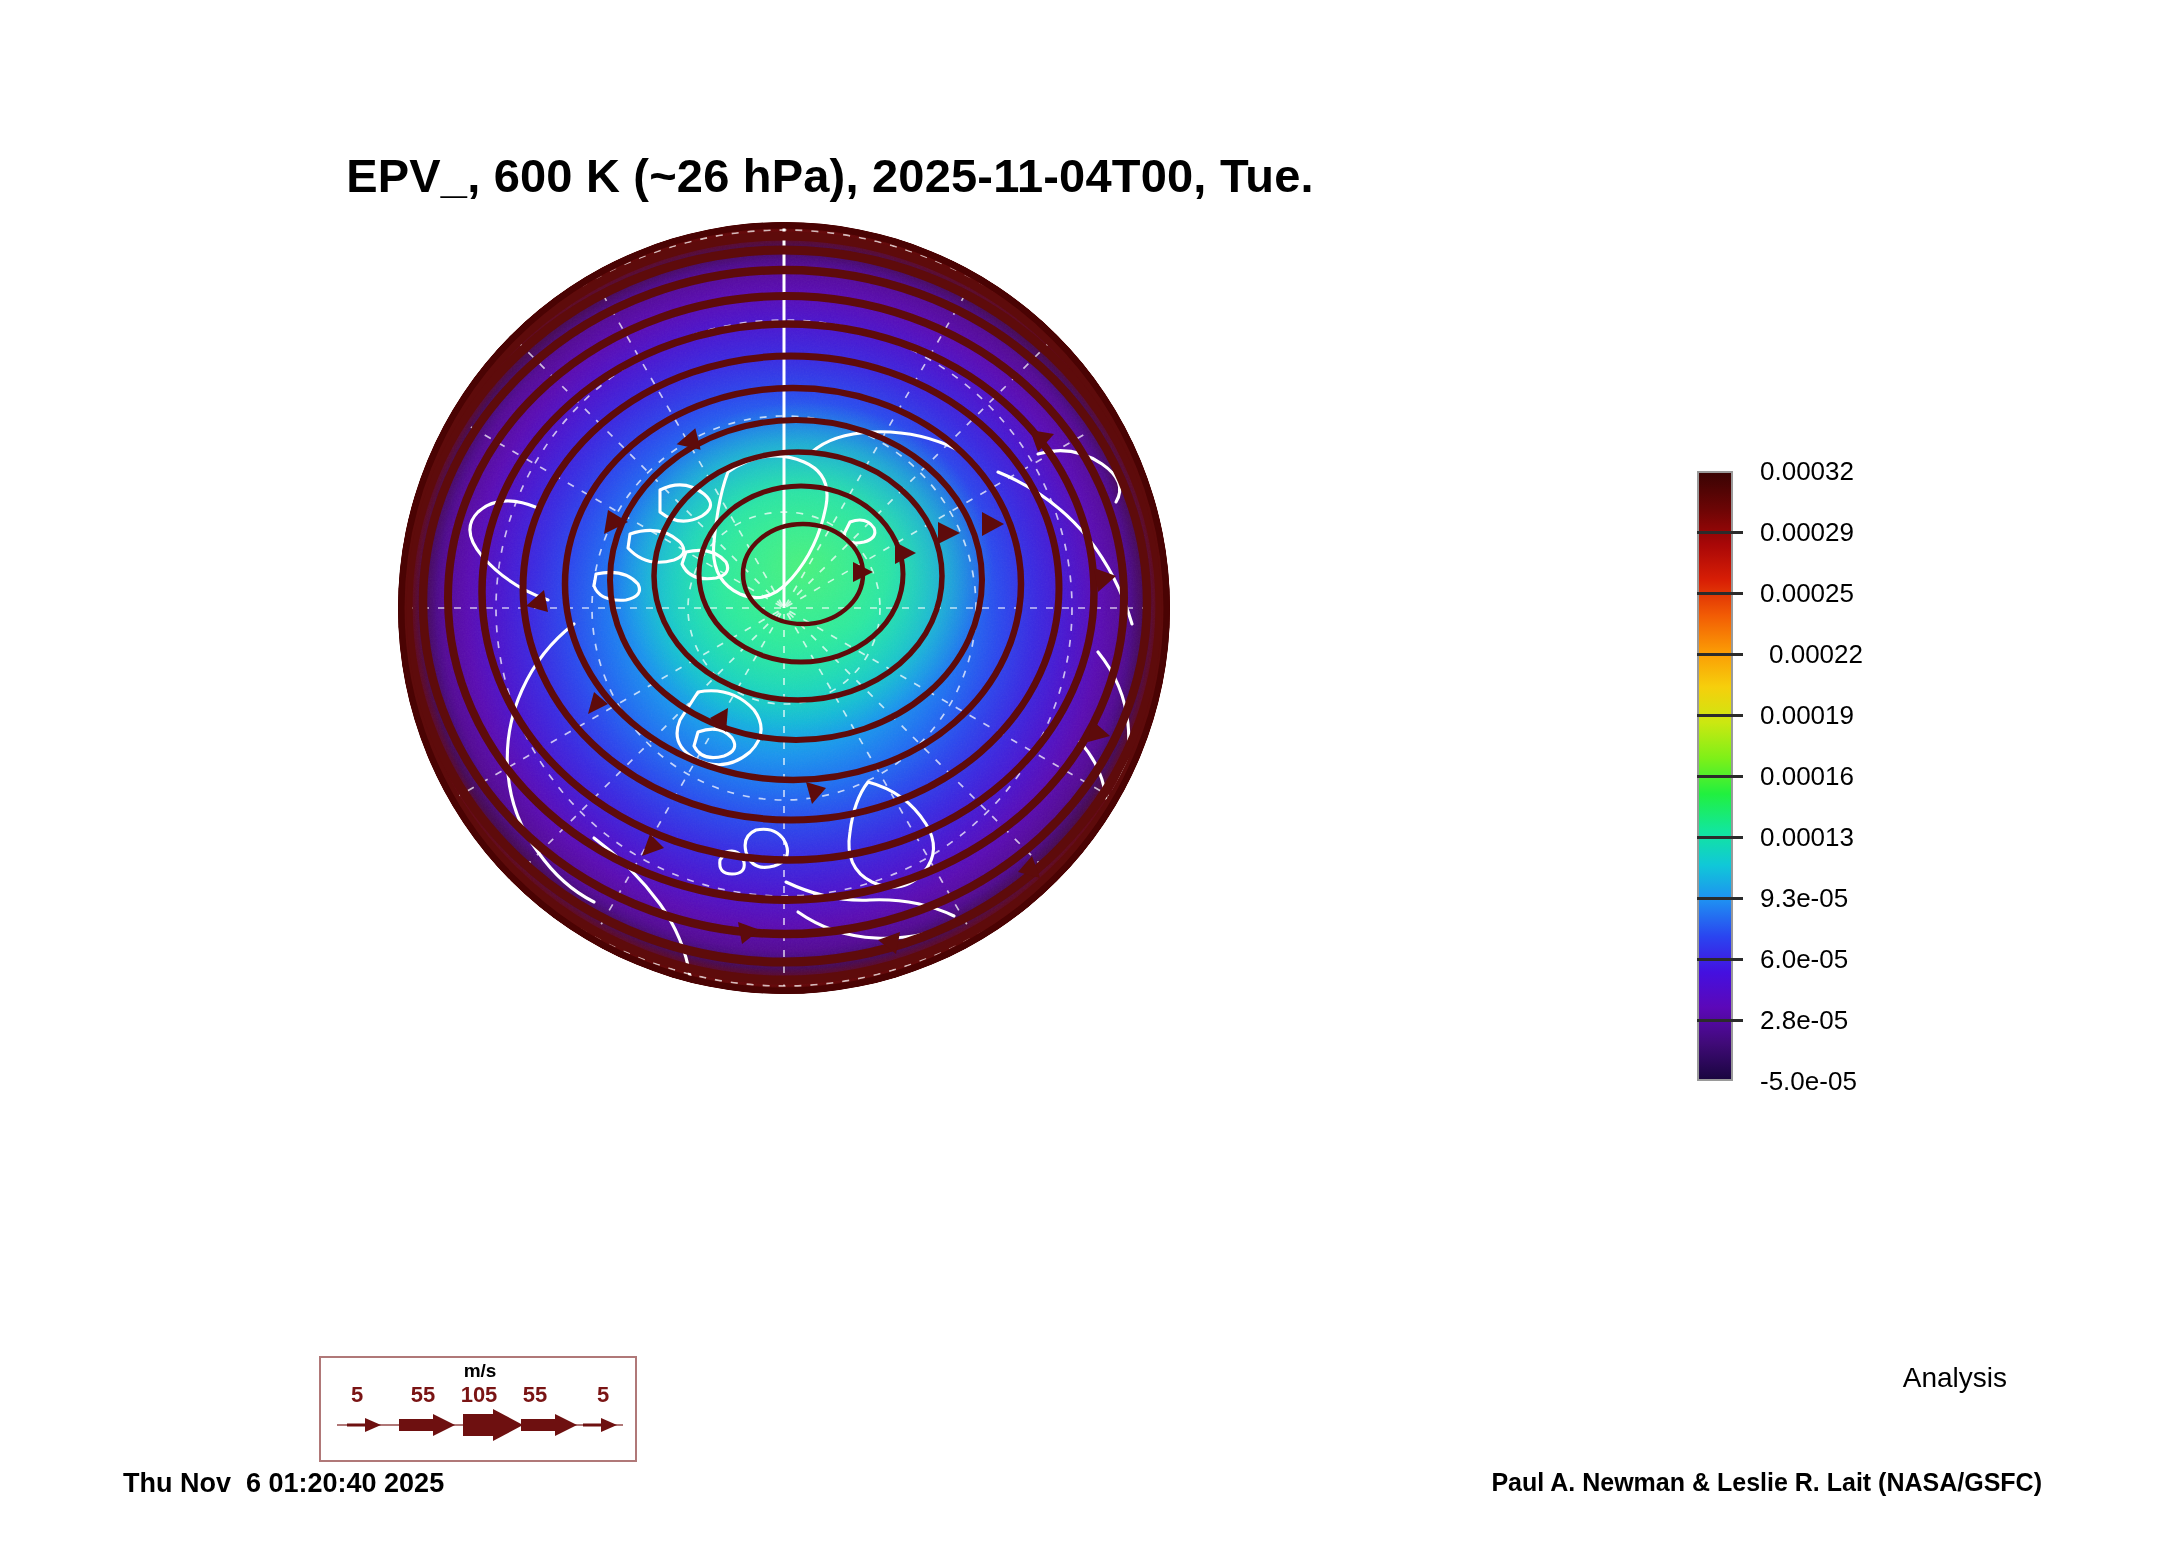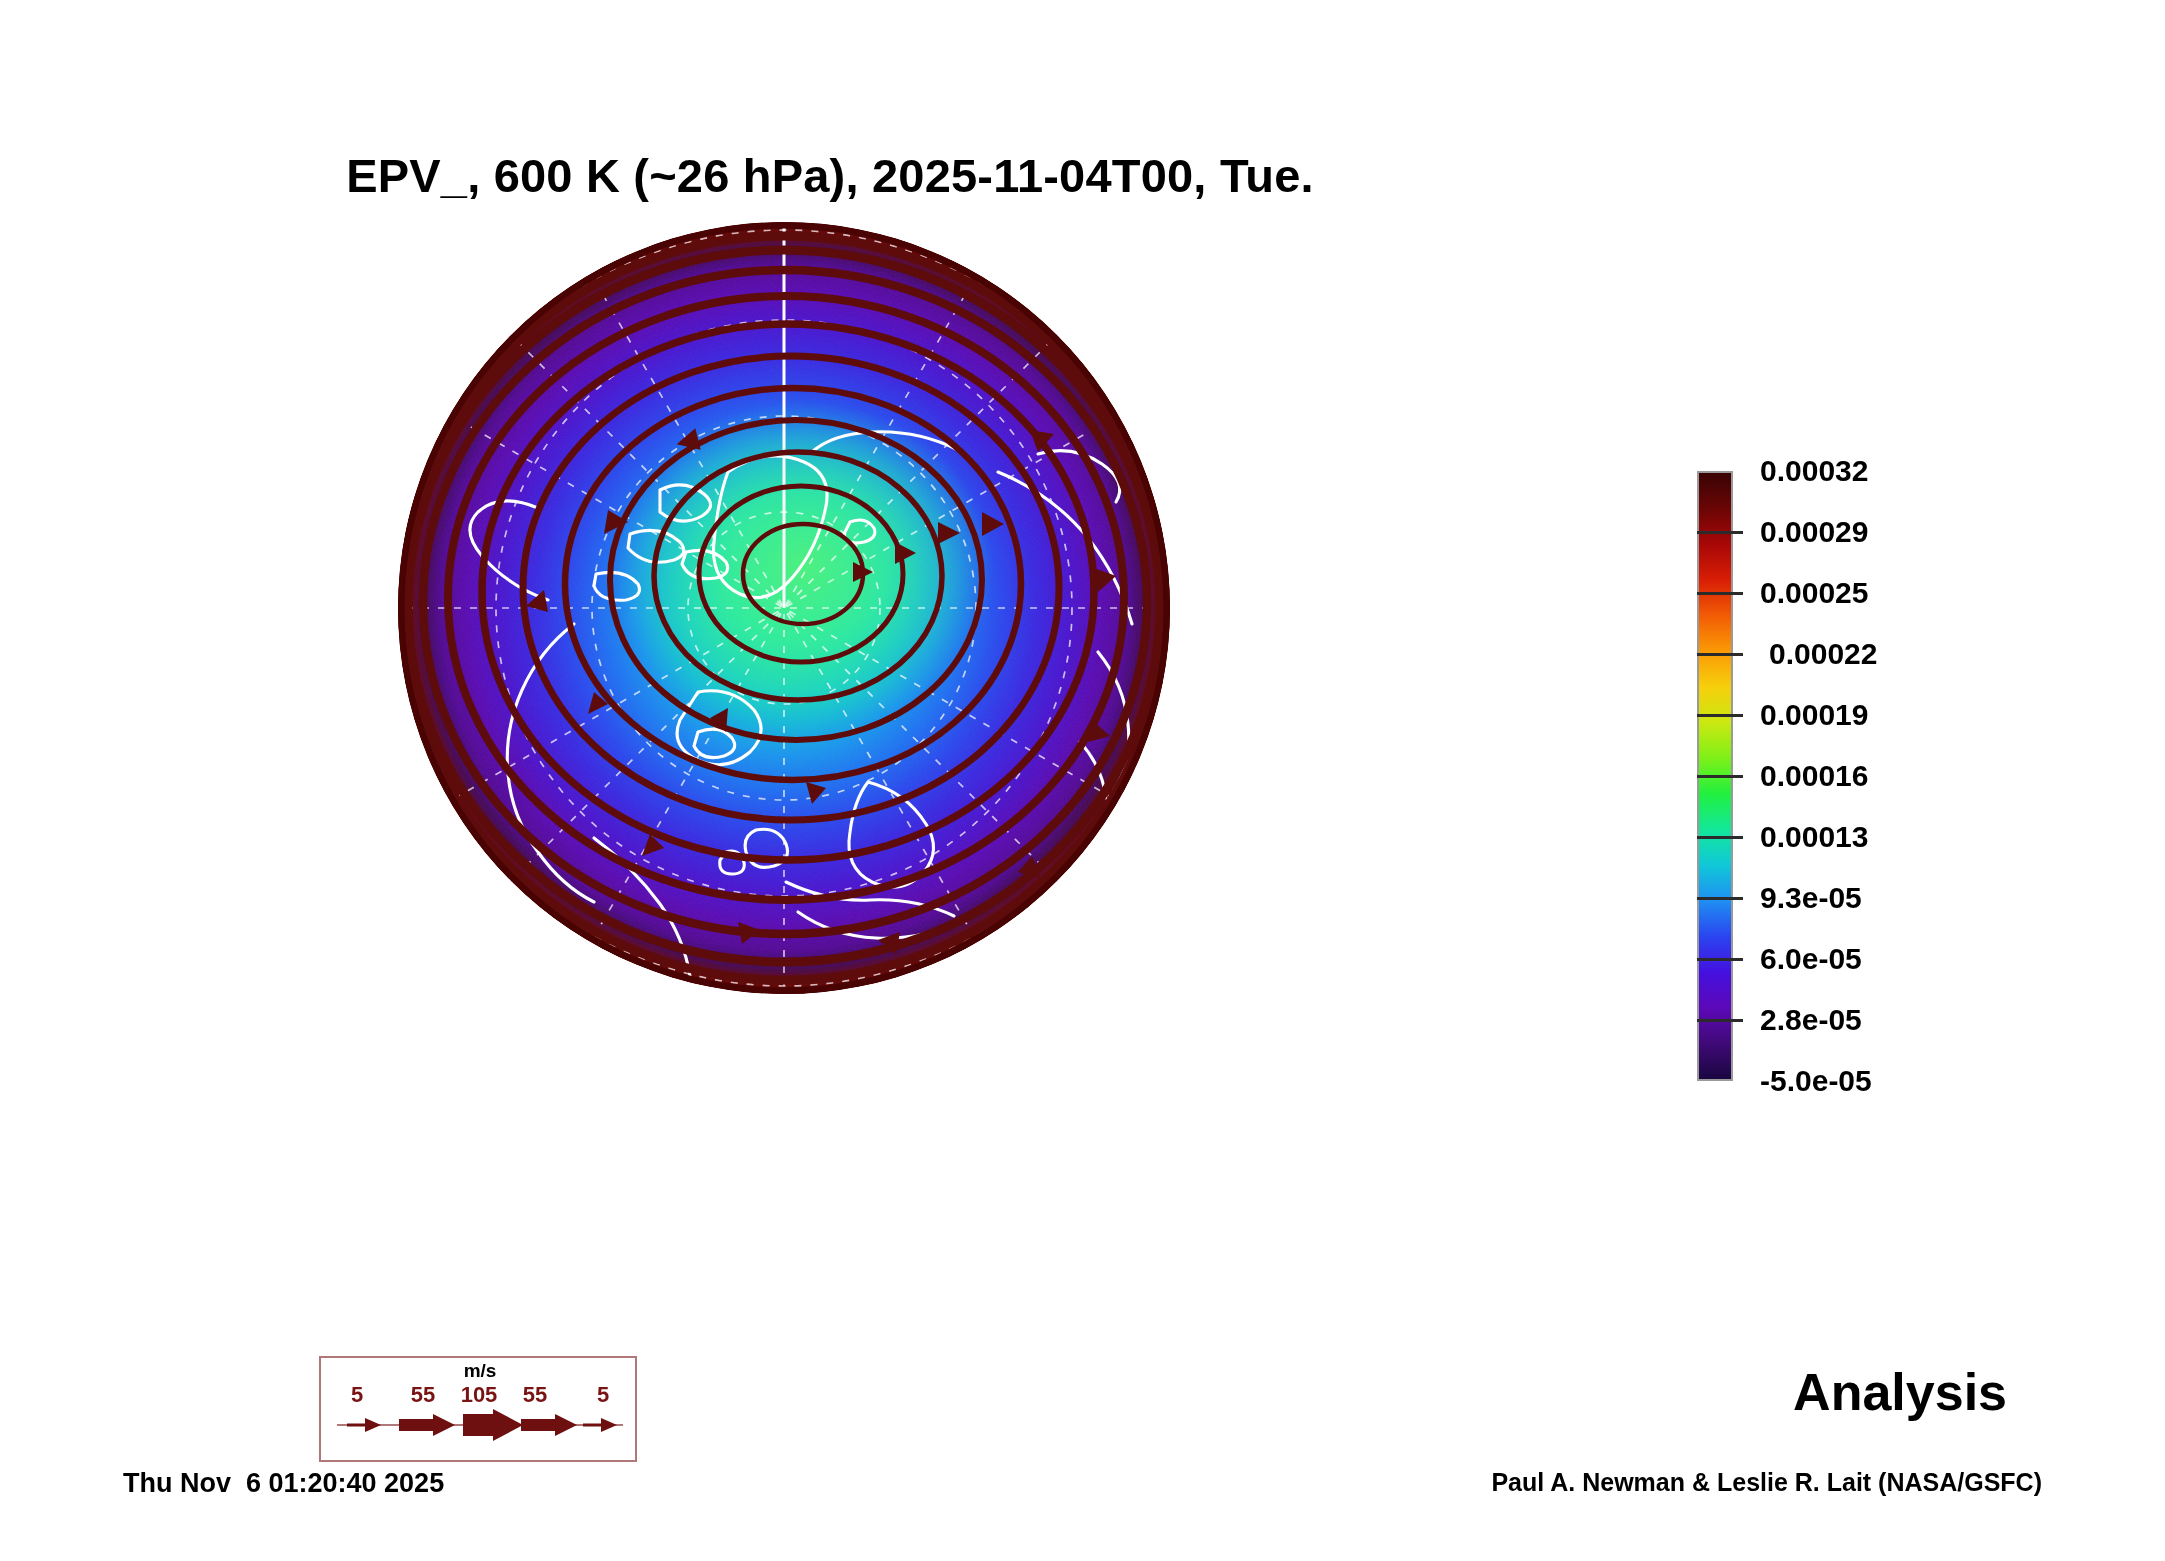--- a/index.html
+++ b/index.html
@@ -55,21 +55,21 @@
   .cb-tick {
     position: absolute; left: 0; width: 46px; height: 3px;
     background: #2b2b2b;
   }
   #colorbar-labels {
     position: absolute;
     left: 63px; top: 0; width: 260px; height: 610px;
   }
   .cb-label {
     position: absolute; left: 0;
-    font-size: 30px; font-weight: bold; color: #000;
+    font-size: 26px; font-weight: normal; color: #000;
     transform: translateY(-50%);
     white-space: pre;
   }
 
   
   #wind-legend {
     position: absolute;
     left: 319px; top: 1356px;
     width: 318px; height: 106px;
     border: 2px solid #b07878;
@@ -87,21 +87,21 @@
     font-size: 22px; font-weight: bold; color: #7a1414;
     transform: translateX(-50%);
     white-space: pre;
   }
   #wind-arrows { position: absolute; top: 50px; left: 0; width: 318px; height: 34px; }
 
   
   #analysis-label {
     position: absolute;
     right: 158px; top: 1362px;
-    font-size: 52px; font-weight: bold; color: #000;
+    font-size: 28px; font-weight: normal; color: #000;
     white-space: pre;
   }
 
   
   #footer-timestamp {
     position: absolute;
     left: 123px; top: 1468px;
     font-size: 27px; font-weight: bold; color: #000;
     white-space: pre;
   }

